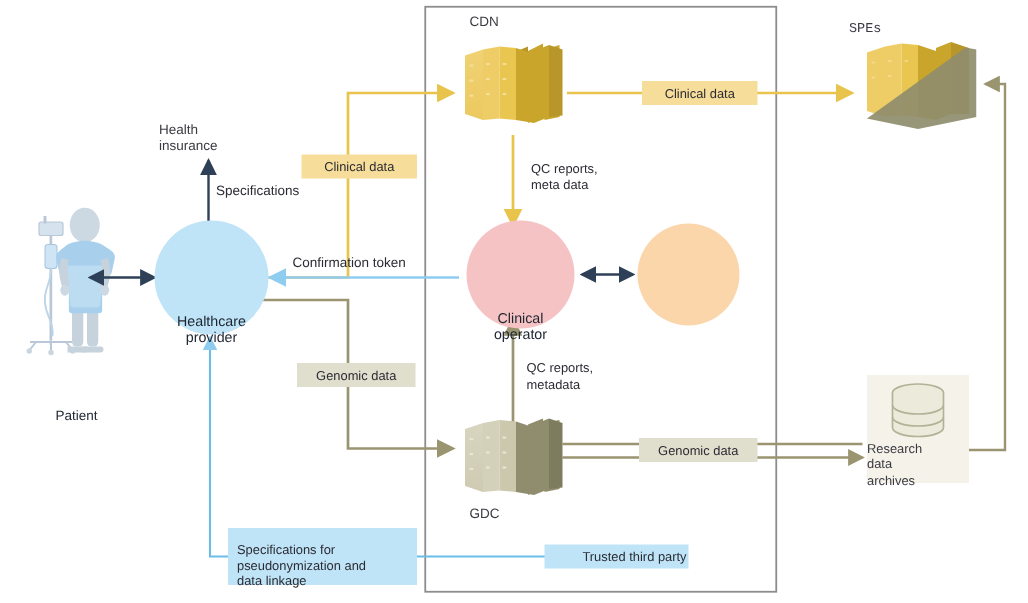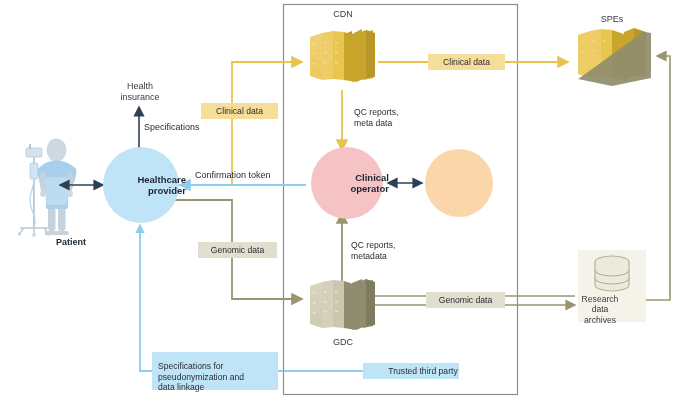--- a/index.html
+++ b/index.html
@@ -1,21 +1,21 @@
 <!DOCTYPE html>
 <html><head>
 <meta charset="utf-8">
 <style>
   html,body{margin:0;padding:0;background:#ffffff;}
   body{font-family:"Liberation Sans", sans-serif;}
   #stage{position:relative;width:685px;height:402px;background:#ffffff;overflow:hidden;}
   #svgroot{position:absolute;left:0;top:0;width:685px;height:402px;}
   .lbl{position:absolute;font-family:"Liberation Sans", sans-serif;color:#2b2b33;white-space:nowrap;}
-  .node-text{position:absolute;text-align:right;font-weight:bold;color:#1c2430;line-height:1.15;}
-  .cap{position:absolute;text-align:center;color:#3a3a42;line-height:1.2;}
+  .node-text{position:absolute;text-align:center;font-weight:normal;color:#1c2430;line-height:1.15;margin-top:35px;}
+  .cap{position:absolute;color:#3a3a42;line-height:1.2;}
   .boxlabel{position:absolute;display:flex;align-items:center;box-sizing:border-box;line-height:1.25;}
 </style>
 </head>
 <body>
 
 <div id="stage">
 
   <svg id="svgroot" viewBox="0 0 685 402">
     <defs>
       <marker id="ar-dark" markerWidth="7" markerHeight="7" refX="6" refY="3.5" orient="auto">
@@ -205,21 +205,21 @@
   <div class="node-text" style="left:305px;top:173px;width:84px;font-size:9.5px;">
     <div>Clinical</div>
     <div>operator</div>
   </div>
 
 
   <div class="node-text" style="left:16px;top:237px;width:70px;font-size:9px;">Patient</div>
 
   <div class="cap" style="left:313px;top:9px;width:60px;font-size:9px;">CDN</div>
 
-  <div class="cap" style="left:582px;top:14px;width:60px;font-size:9px;">SPEs</div>
+  <div class="cap" style="left:566px;top:14px;width:60px;font-size:9px;font-family:Liberation Mono, monospace;">SPEs</div>
 
   <div class="cap" style="left:313px;top:337px;width:60px;font-size:9px;">GDC</div>
 
   <div class="cap" style="left:578px;top:294px;width:44px;font-size:8.6px;">
     <div>Research data</div>
     <div>archives</div>
   </div>
 
   <div class="cap" style="left:106px;top:81px;width:68px;font-size:9px;">
     <div>Health</div>

